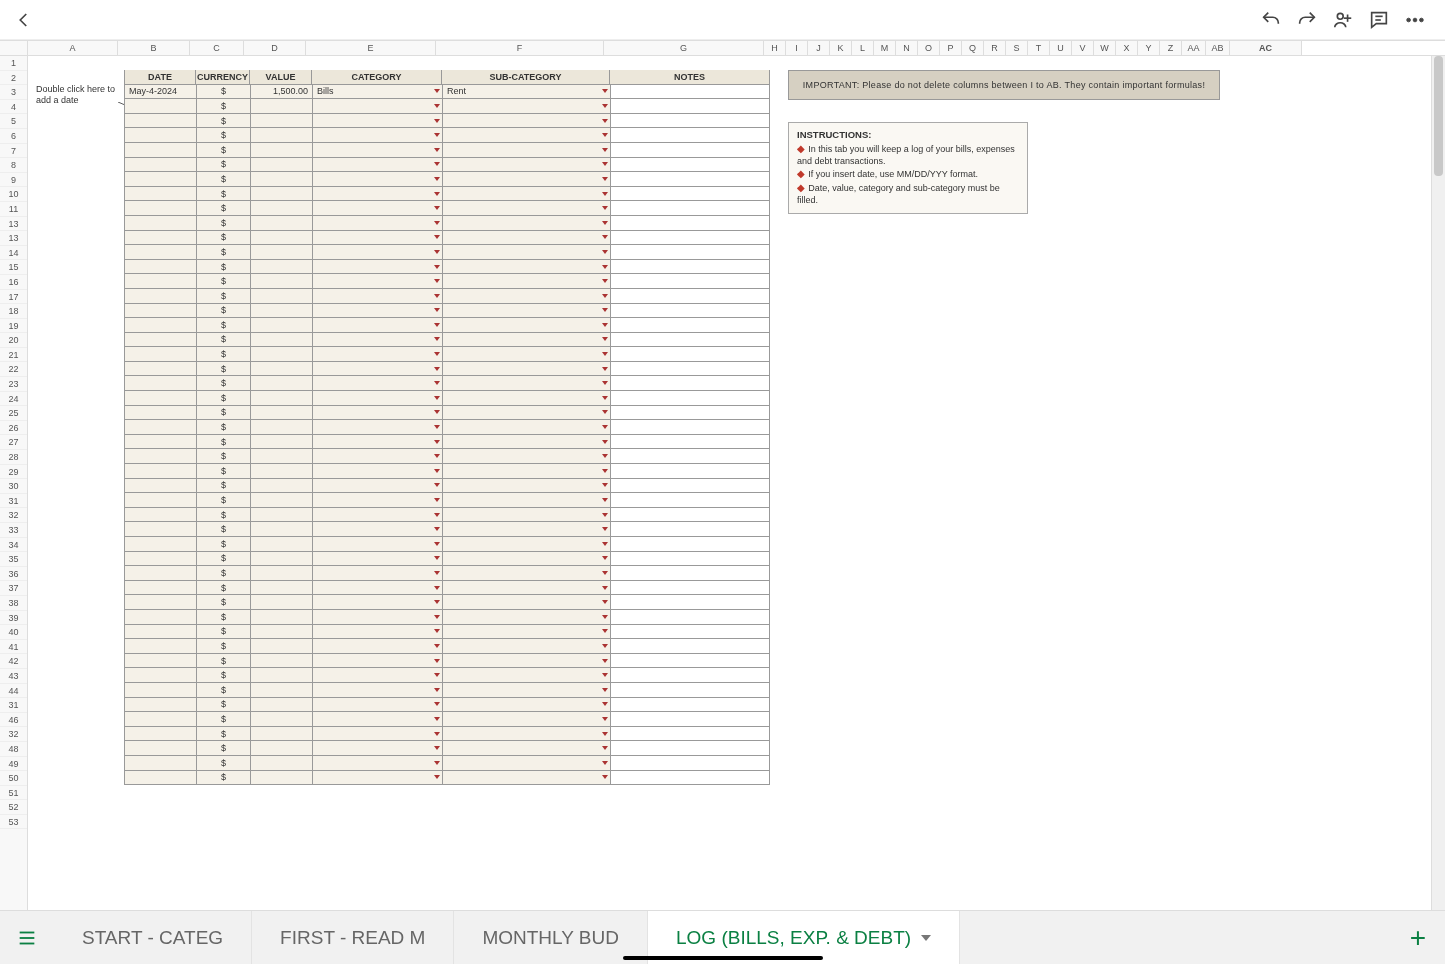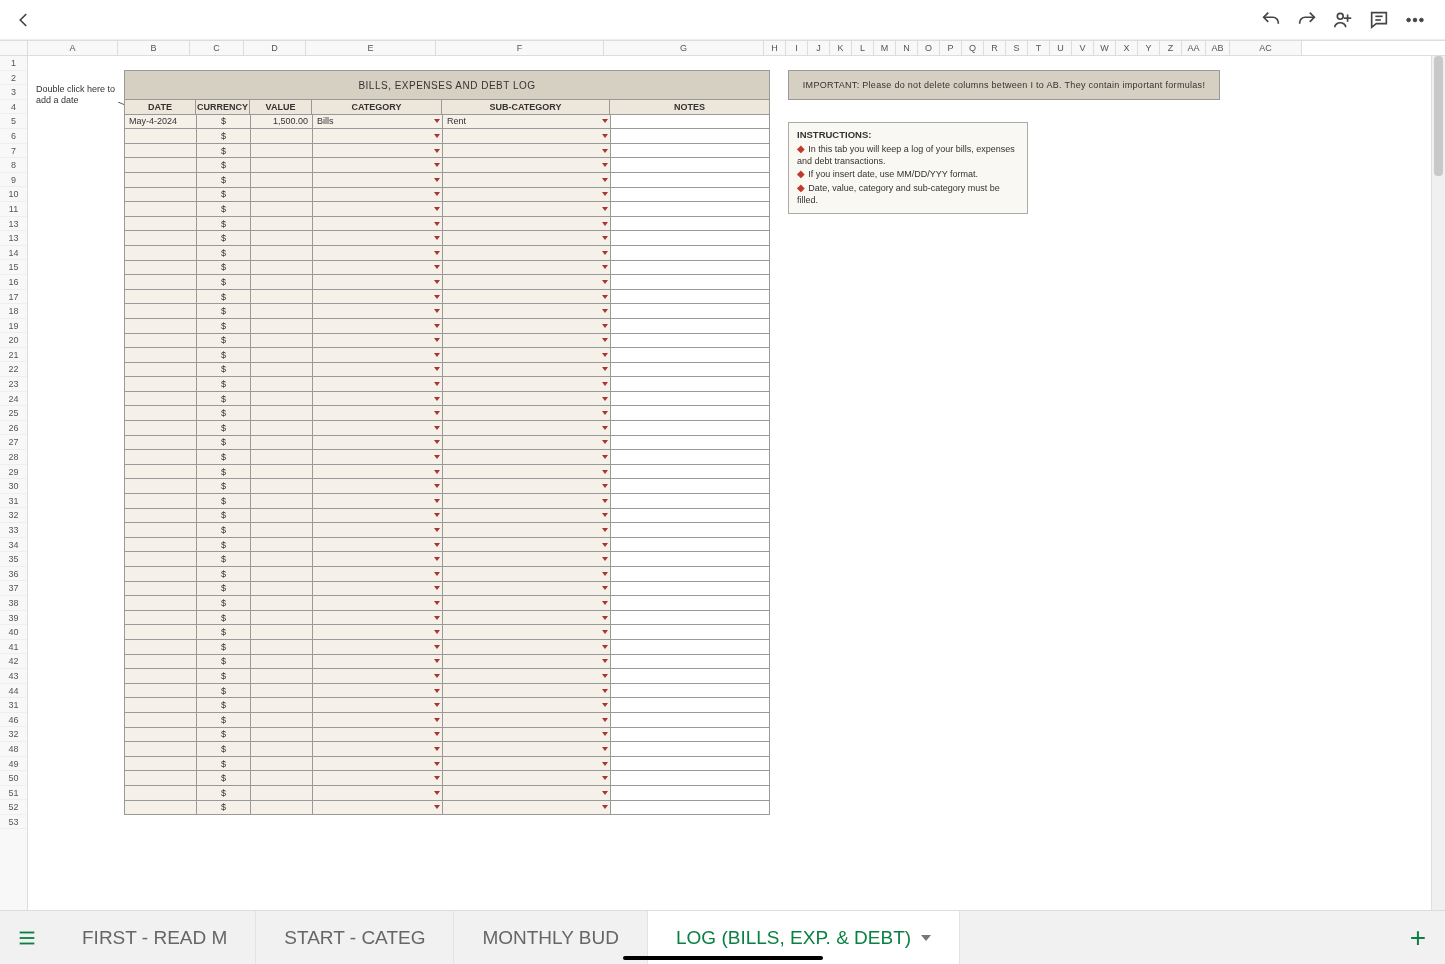--- a/index.html
+++ b/index.html
@@ -217,21 +217,21 @@
       <div class="ch" style="width: 22px;">S</div>
       <div class="ch" style="width: 22px;">T</div>
       <div class="ch" style="width: 22px;">U</div>
       <div class="ch" style="width: 22px;">V</div>
       <div class="ch" style="width: 22px;">W</div>
       <div class="ch" style="width: 22px;">X</div>
       <div class="ch" style="width: 22px;">Y</div>
       <div class="ch" style="width: 22px;">Z</div>
       <div class="ch" style="width: 24px;">AA</div>
       <div class="ch" style="width: 24px;">AB</div>
-      <div class="ch" style="width: 72px;">AC</div>
+      <div class="ch" style="width: 72px; font-weight: bold;">AC</div>
     </div>
 </div>
 
 <div class="main">
   <div class="rowhdr" id="rowhdr">
       <div class="rh">1</div>
       <div class="rh">2</div>
       <div class="rh">3</div>
       <div class="rh">4</div>
       <div class="rh">5</div>
@@ -286,21 +286,20 @@
     </div>
 
   <div class="sheet">
 
     <div class="callout">Double click here to add a date</div>
     <svg class="callout-line" viewBox="0 0 30 14">
         <line x1="0" y1="0" x2="28" y2="12" stroke="#333" stroke-width="0.8"></line>
       </svg>
 
     <div class="table-band">
-      <div class="title-band">BILLS, EXPENSES AND DEBT LOG</div>
       <div class="hdr-row" id="thdr">
           <div class="hc" style="width: 72px;">DATE</div>
           <div class="hc" style="width: 54px; border-left: none;">CURRENCY</div>
           <div class="hc" style="width: 62px; border-left: none;">VALUE</div>
           <div class="hc" style="width: 130px; border-left: none;">CATEGORY</div>
           <div class="hc" style="width: 168px; border-left: none;">SUB-CATEGORY</div>
           <div class="hc" style="width: 160px; border-left: none;">NOTES</div>
         </div>
       <div class="data-rows" id="trows">
           <div class="drow">
@@ -894,24 +893,24 @@
 <div class="tabs">
   <div class="menu">
     <svg width="22" height="22" viewBox="0 0 24 24" stroke="#0b8043" stroke-width="2">
         <line x1="4" y1="6" x2="20" y2="6"></line>
         <line x1="4" y1="12" x2="20" y2="12"></line>
         <line x1="4" y1="18" x2="20" y2="18"></line>
       </svg>
   </div>
   <div id="tabbar" style="display:flex;">
       <div class="tab">
-        <span>FIRST - READ M</span>
+        <span>START - CATEG</span>
       </div>
       <div class="tab">
-        <span>START - CATEG</span>
+        <span>FIRST - READ M</span>
       </div>
       <div class="tab">
         <span>MONTHLY BUD</span>
       </div>
       <div class="tab active">
         <span>LOG (BILLS, EXP. &amp; DEBT)</span>
         <span class="tab-dd"></span>
       </div>
     </div>
   <div class="spacer"></div>

